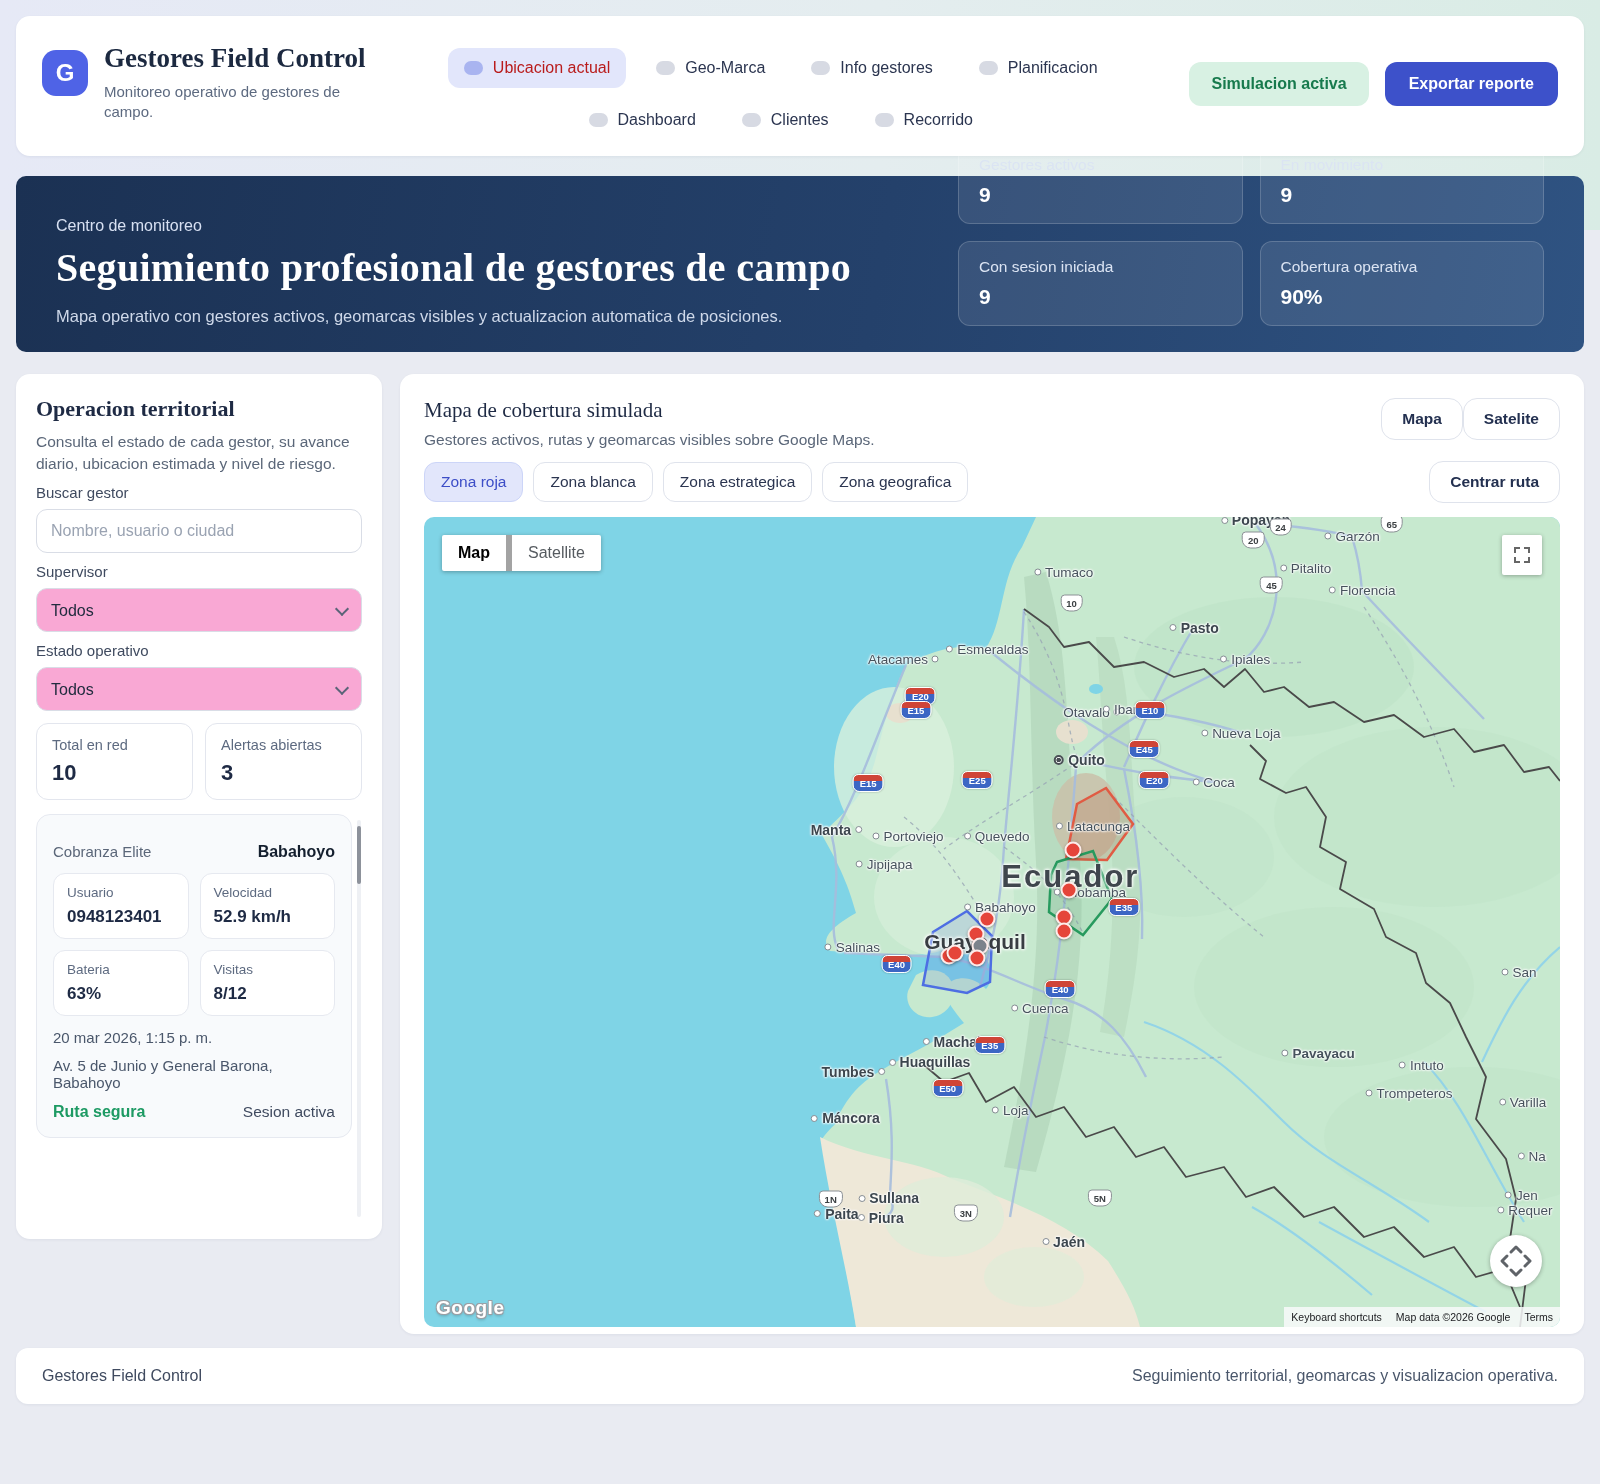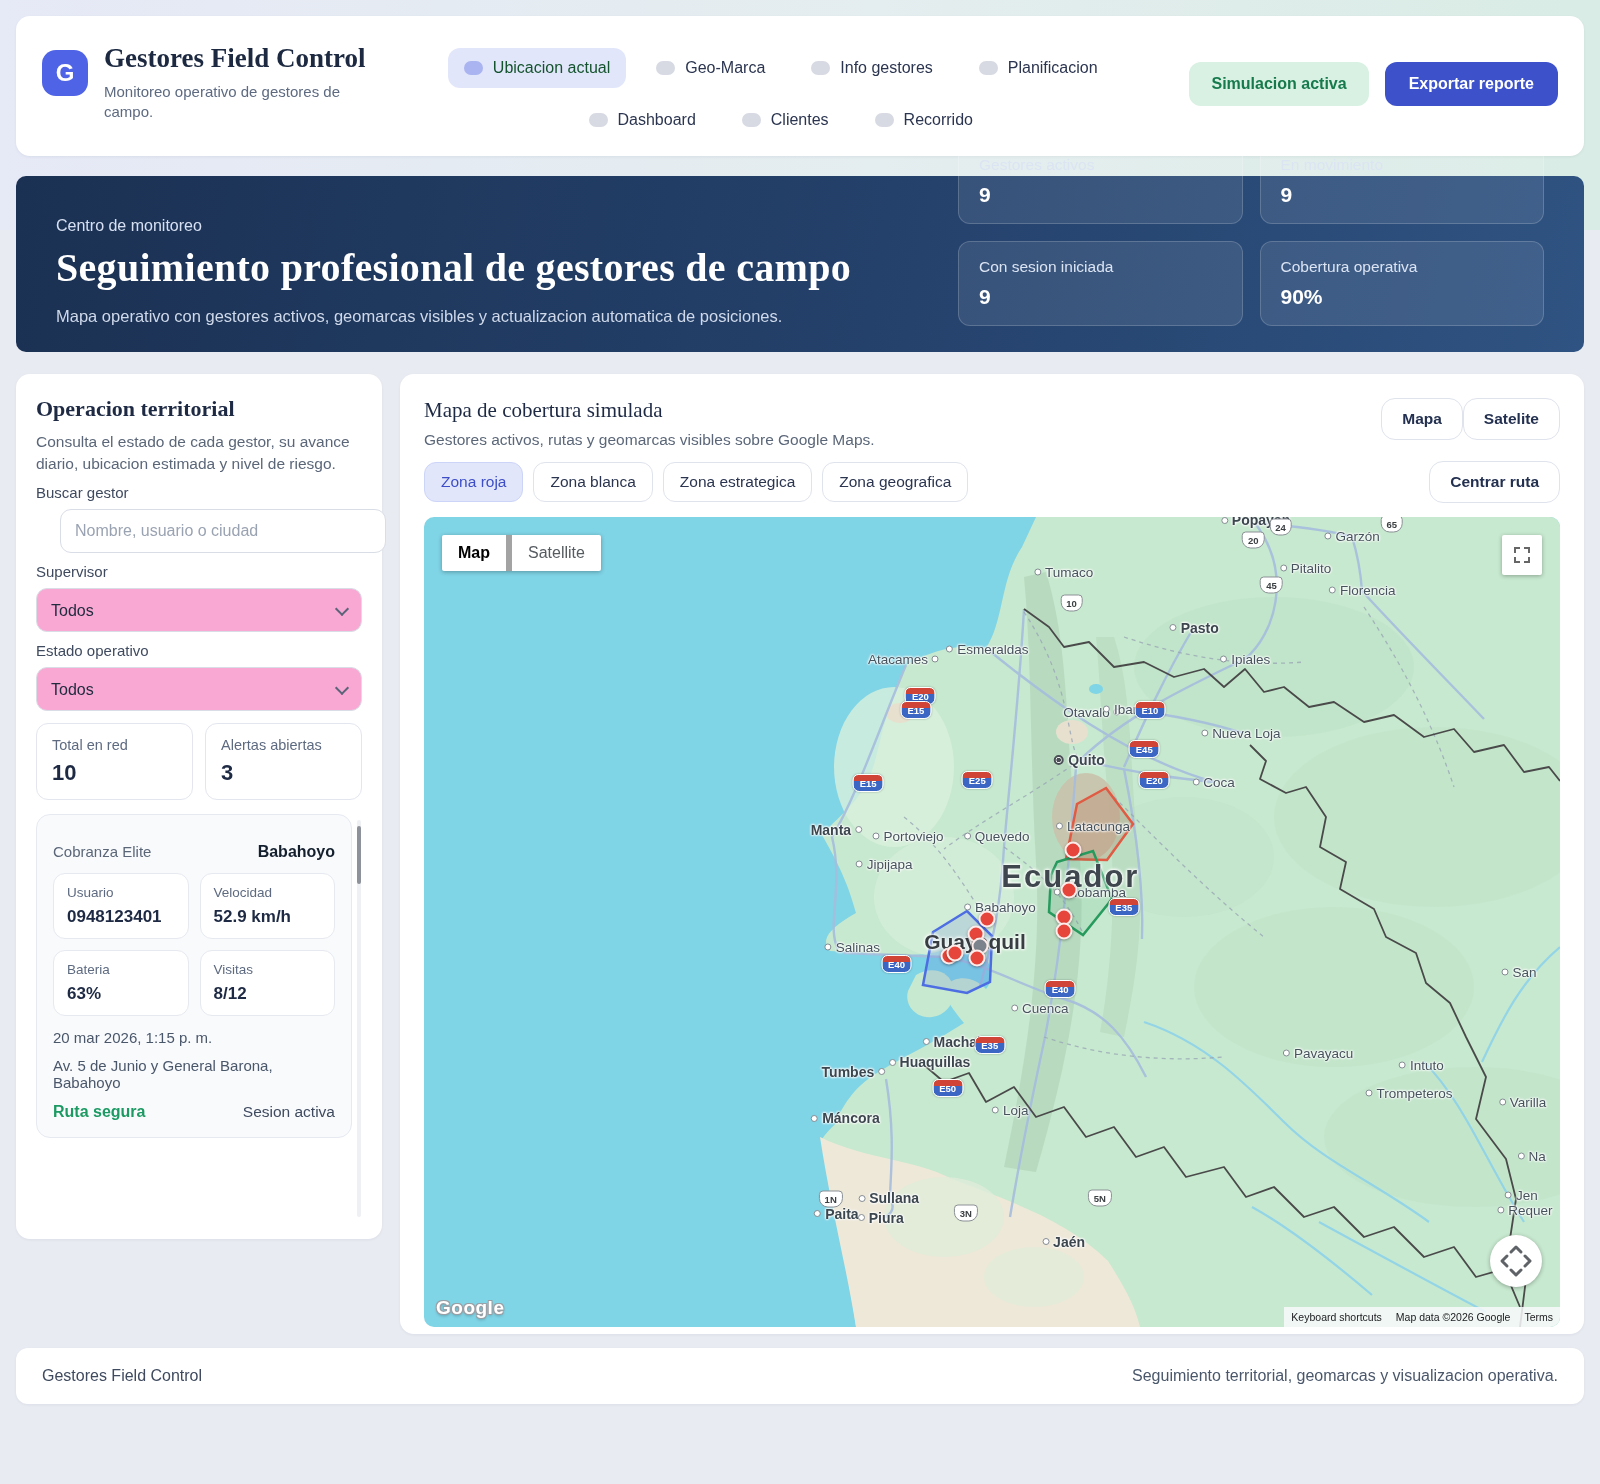--- a/index.html
+++ b/index.html
@@ -16,21 +16,21 @@
   .brand { display:flex; gap:16px; width:330px; flex:0 0 auto; }
   .logo { width:46px; height:46px; border-radius:14px; background:#4f63e6; color:#fff; font-weight:bold;
     font-size:24px; display:flex; align-items:center; justify-content:center; margin-top:14px; }
   .brand h1 { font-size:27px; line-height:1.1; color:#1c2940; margin-top:8px; }
   .brand p { font-size:15px; color:#5d6a80; margin-top:8px; line-height:1.35; width:260px; }
   .nav { flex:1; display:flex; flex-wrap:wrap; justify-content:center; column-gap:14px; row-gap:12px;
     max-width:800px; padding-top:12px; }
   .nav-pill { display:inline-flex; align-items:center; gap:10px; padding:11px 16px; border-radius:12px;
     font-size:16px; color:#2b3550; cursor:pointer; white-space:nowrap; }
   .nav-pill .ndot { width:19px; height:14px; border-radius:7px; background:#d7dae3; }
-  .nav-pill[data-variant="active"] { background:#e2e6fb; color:#14532d; }
+  .nav-pill[data-variant="active"] { background:#e2e6fb; color:#b91c1c; }
   .nav-pill[data-variant="active"] .ndot { background:#a9b4f0; }
   .hbtns { display:flex; gap:16px; padding-top:26px; flex:0 0 auto; }
   .pill-green { background:#d8f1e3; color:#177a4d; font-weight:bold; font-size:16px;
     padding:13px 22px; border-radius:12px; border:none; }
   .pill-blue { background:#3d51ca; color:#fff; font-weight:bold; font-size:16px;
     padding:13px 24px; border-radius:12px; border:none; cursor:pointer; }
 
   
   .hero { margin-top:20px; border-radius:10px; padding:26px 40px; height:176px;
     background:linear-gradient(100deg,#1b3153 0%,#24416b 55%,#2f5382 100%);
@@ -48,21 +48,21 @@
   
   .main { display:flex; gap:18px; margin-top:22px; align-items:flex-start; }
 
   
   .sidebar { width:366px; flex:0 0 auto; background:#fff; border-radius:14px; height:865px;
     padding:22px 20px; box-shadow:0 1px 3px rgba(20,30,60,.06); display:flex; flex-direction:column; }
   .sidebar h2 { font-size:22px; color:#1e2a44; }
   .sb-desc { font-size:15.5px; color:#5b6779; line-height:1.4; margin-top:9px; }
   .fld-label { font-size:15px; color:#3f4a5f; margin-top:10px; }
   .sb-input { width:100%; height:44px; border:1px solid #d9dde6; border-radius:11px; margin-top:8px;
-    padding:0 14px; font-size:16px; color:#be185d; outline:none;margin-left:24px; }
+    padding:0 14px; font-size:16px; color:#be185d; outline:none; }
   .sb-input::placeholder { color:#9aa3b2; }
   .selwrap { position:relative; margin-top:8px; }
   .selwrap select { width:100%; height:44px; border:1px solid #d9dde6; border-radius:11px;
     padding:0 14px; font-size:16px; color:#222c3f; appearance:none; background:#f9a8d4; }
   .selwrap::after { content:''; position:absolute; right:15px; top:16px; width:8px; height:8px;
     border-left:2px solid #5a6478; border-bottom:2px solid #5a6478; transform:rotate(-45deg); pointer-events:none; }
   .sb-totals { display:grid; grid-template-columns:1fr 1fr; gap:12px; margin-top:12px; }
   .tot-box { border:1px solid #e3e6ee; border-radius:12px; padding:13px 15px; }
   .tot-box .sl { font-size:14.5px; color:#5d6a80; }
   .tot-box .sv { font-size:22px; font-weight:bold; margin-top:7px; color:#1e2a44; }
@@ -503,21 +503,21 @@
             <span class="city" style="left:51.6%;top:73.2%" data-variant="">
             <i class="dot"></i>
               <b style="font-weight:inherit">Loja</b>
           </span>
             <span class="city" style="left:37.1%;top:74.2%" data-variant="b">
             <i class="dot"></i>
               <b style="font-weight:inherit">Máncora</b>
           </span>
             <span class="city" style="left:78.7%;top:66.2%" data-variant="">
             <i class="dot"></i>
-              <b style="font-weight:normal">Pavayacu</b>
+              <b style="font-weight:bold">Pavayacu</b>
           </span>
             <span class="city" style="left:87.8%;top:67.7%" data-variant="">
             <i class="dot"></i>
               <b style="font-weight:inherit">Intuto</b>
           </span>
             <span class="city" style="left:86.7%;top:71.1%" data-variant="">
             <i class="dot"></i>
               <b style="font-weight:inherit">Trompeteros</b>
           </span>
             <span class="city" style="left:40.9%;top:84.1%" data-variant="b">

